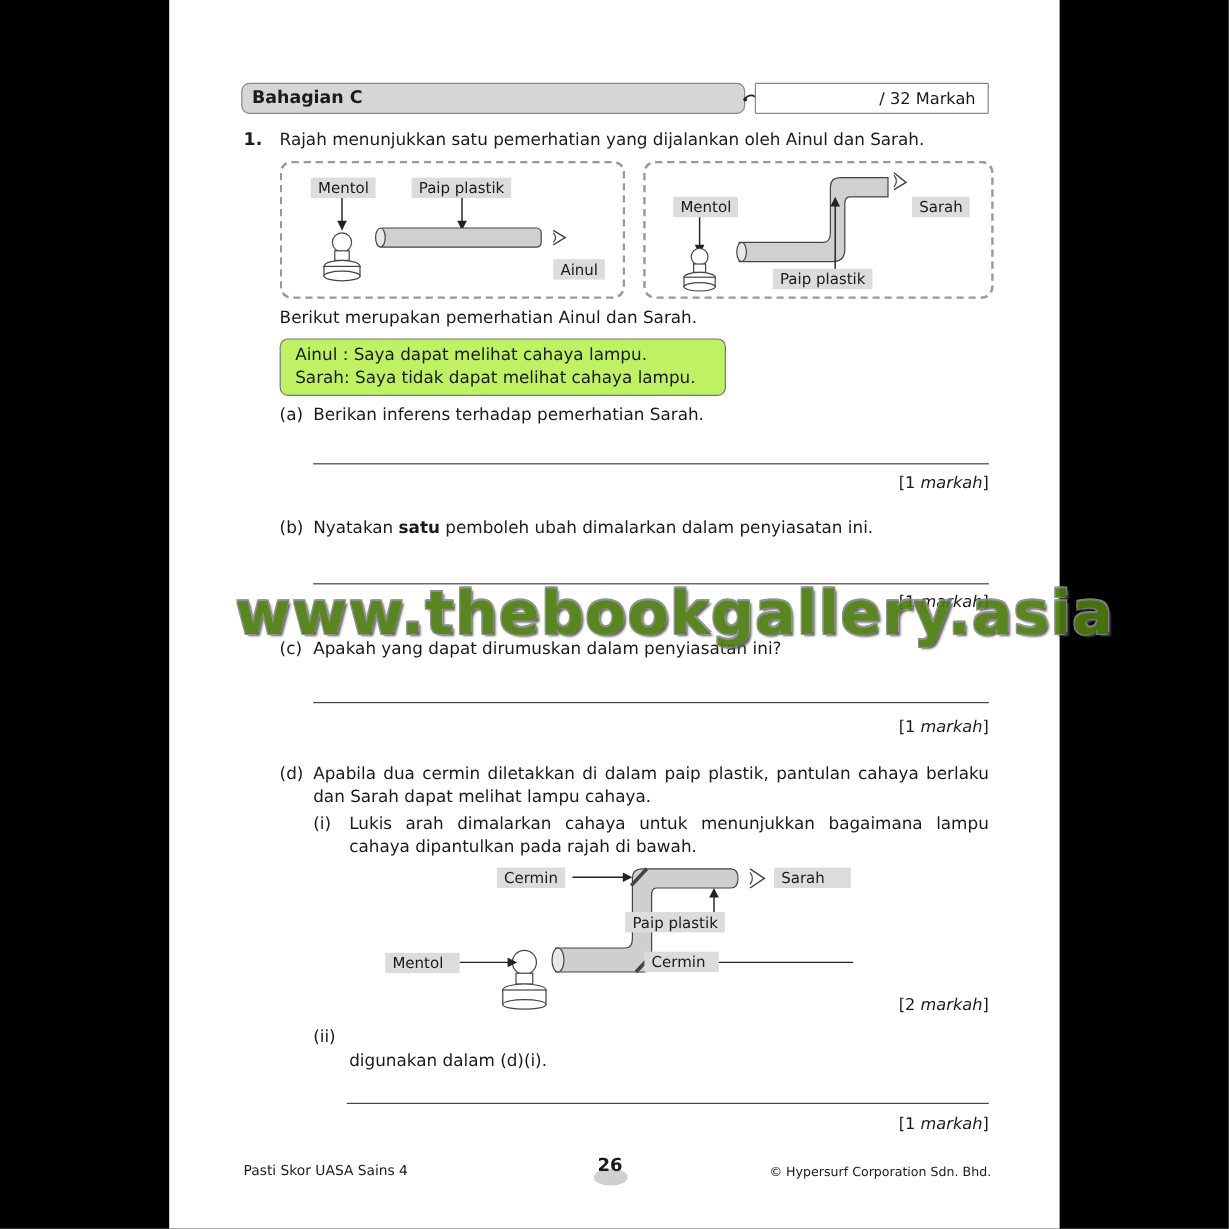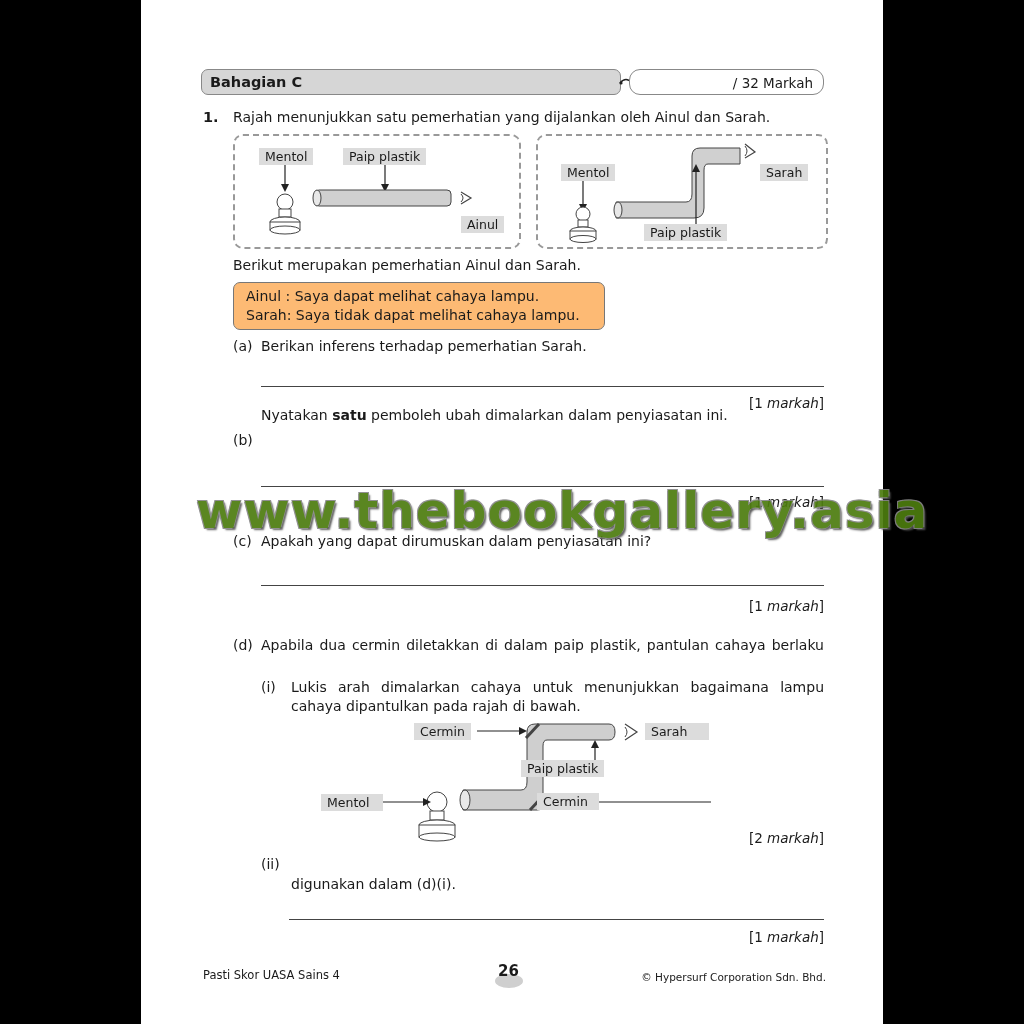--- a/index.html
+++ b/index.html
@@ -4,27 +4,27 @@
 <style>
   html, body { margin:0; padding:0; }
   body { width:1024px; height:1024px; background:#000; position:relative; overflow:hidden;
          font-family:"DejaVu Sans", "Liberation Sans", sans-serif; color:#1a1a1a; }
   .page { position:absolute; left:141px; top:0; width:742px; height:1024px; background:#fff; }
   .abs { position:absolute; }
   .sec-bar { left:60px; top:69px; width:420px; height:26px; background:#d6d6d6; border:1px solid #888;
              border-radius:7px; box-sizing:border-box; }
   .sec-title { left:8px; top:4px; font-size:14.5px; font-weight:bold; }
   .mark-box { left:488px; top:69px; width:195px; height:26px; background:#fff; border:1px solid #888;
-              border-radius:11px; box-sizing:border-box; }
+              border-radius:1px; box-sizing:border-box; }
   .mark-text { right:10px; top:5px; font-size:13.5px; }
   .q-num { left:62px; top:109px; font-size:14.5px; font-weight:bold; }
   .txt { font-size:14px; line-height:19px; white-space:nowrap; }
   .fig-box { border:2px dashed #999; border-radius:10px; background:#fff; box-sizing:border-box; }
   .lbl { background:#dcdcdc; font-size:12.5px; padding:1px 6px; line-height:15px; }
-  .obs-box { left:92px; top:282px; width:372px; height:48px; background:#fdba74; border:1px solid #777;
+  .obs-box { left:92px; top:282px; width:372px; height:48px; background:#bef264; border:1px solid #777;
              border-radius:7px; box-sizing:border-box;text-align:center; }
   .ans-line { height:0; border-top:1.3px solid #444; }
   .mark { font-size:13.5px; }
   .mark i { font-style:italic; }
   .justify { white-space:normal; text-align:justify; text-align-last:justify; }
   .wm { left:55px; top:482px; font-size:50px; font-weight:bold; color:#4d7c0f; letter-spacing:1px;
         font-family:"DejaVu Sans", sans-serif;
         text-shadow: -1px -1px 0 #888, 1px -1px 0 #888, -1px 1px 0 #888, 2px 2px 2px #555; opacity:0.92; }
   .footer { font-size:11.5px; }
 </style>
@@ -108,33 +108,34 @@
     <div class="abs txt" style="left:12px;top:4px">Ainul  : Saya dapat melihat cahaya lampu.</div>
     <div class="abs txt" style="left:12px;top:23px">Sarah: Saya tidak dapat melihat cahaya lampu.</div>
   </div>
 
   <span class="abs txt" style="left:92px;top:337px">(a)</span>
   <span class="abs txt" style="left:120px;top:337px">Berikan inferens terhadap pemerhatian Sarah.</span>
   <div class="abs ans-line" style="left:120px;top:386px;width:563px"></div>
   <span class="abs mark" style="right:59px;top:395px"><span>[1 </span><i>markah</i><span>]</span></span>
 
   <span class="abs txt" style="left:92px;top:431px">(b)</span>
-  <span class="abs txt" style="left:120px;top:406px"><span>Nyatakan </span><b>satu</b><span> pemboleh ubah dimalarkan dalam penyiasatan ini.</span></span>
+  <span class="abs txt" style="left:120px;top:431px"><span>Nyatakan </span><b>satu</b><span> pemboleh ubah dimalarkan dalam penyiasatan ini.</span></span>
   <div class="abs ans-line" style="left:120px;top:486px;width:563px"></div>
   <span class="abs mark" style="right:59px;top:494px"><span>[1 </span><i>markah</i><span>]</span></span>
 
   <span class="abs txt" style="left:92px;top:532px">(c)</span>
   <span class="abs txt" style="left:120px;top:532px">Apakah yang dapat dirumuskan dalam penyiasatan ini?</span>
   <div class="abs ans-line" style="left:120px;top:585px;width:563px"></div>
   <span class="abs mark" style="right:59px;top:598px"><span>[1 </span><i>markah</i><span>]</span></span>
 
   <div class="abs wm">www.thebookgallery.asia</div>
 
   <span class="abs txt" style="left:92px;top:636px">(d)</span>
   <div class="abs txt justify" style="left:120px;top:636px;width:563px">Apabila dua cermin diletakkan di dalam paip plastik, pantulan cahaya berlaku</div>
+  <span class="abs txt" style="left:120px;top:655px">dan Sarah dapat melihat lampu cahaya.</span>
 
   <span class="abs txt" style="left:120px;top:678px">(i)</span>
   <div class="abs txt justify" style="left:150px;top:678px;width:533px">Lukis arah dimalarkan cahaya untuk menunjukkan bagaimana lampu</div>
   <span class="abs txt" style="left:150px;top:697px">cahaya dipantulkan pada rajah di bawah.</span>
 
   <div class="abs" style="left:170px;top:718px;width:440px;height:132px">
     <svg class="abs" style="left:0;top:0" width="440" height="132">
 
       <path d="M152 72 L210 72 Q216 72 216 64 L216 14 Q216 6 224 6 L298 6 Q304 6 304 14 Q304 22 298 22 L236 22 Q232 22 232 28 L232 86 Q232 92 226 92 L152 92 Z" fill="#cfcfcf" stroke="#444"></path>
       <ellipse cx="154" cy="82" rx="5" ry="10" fill="#e8e8e8" stroke="#444"></ellipse>

